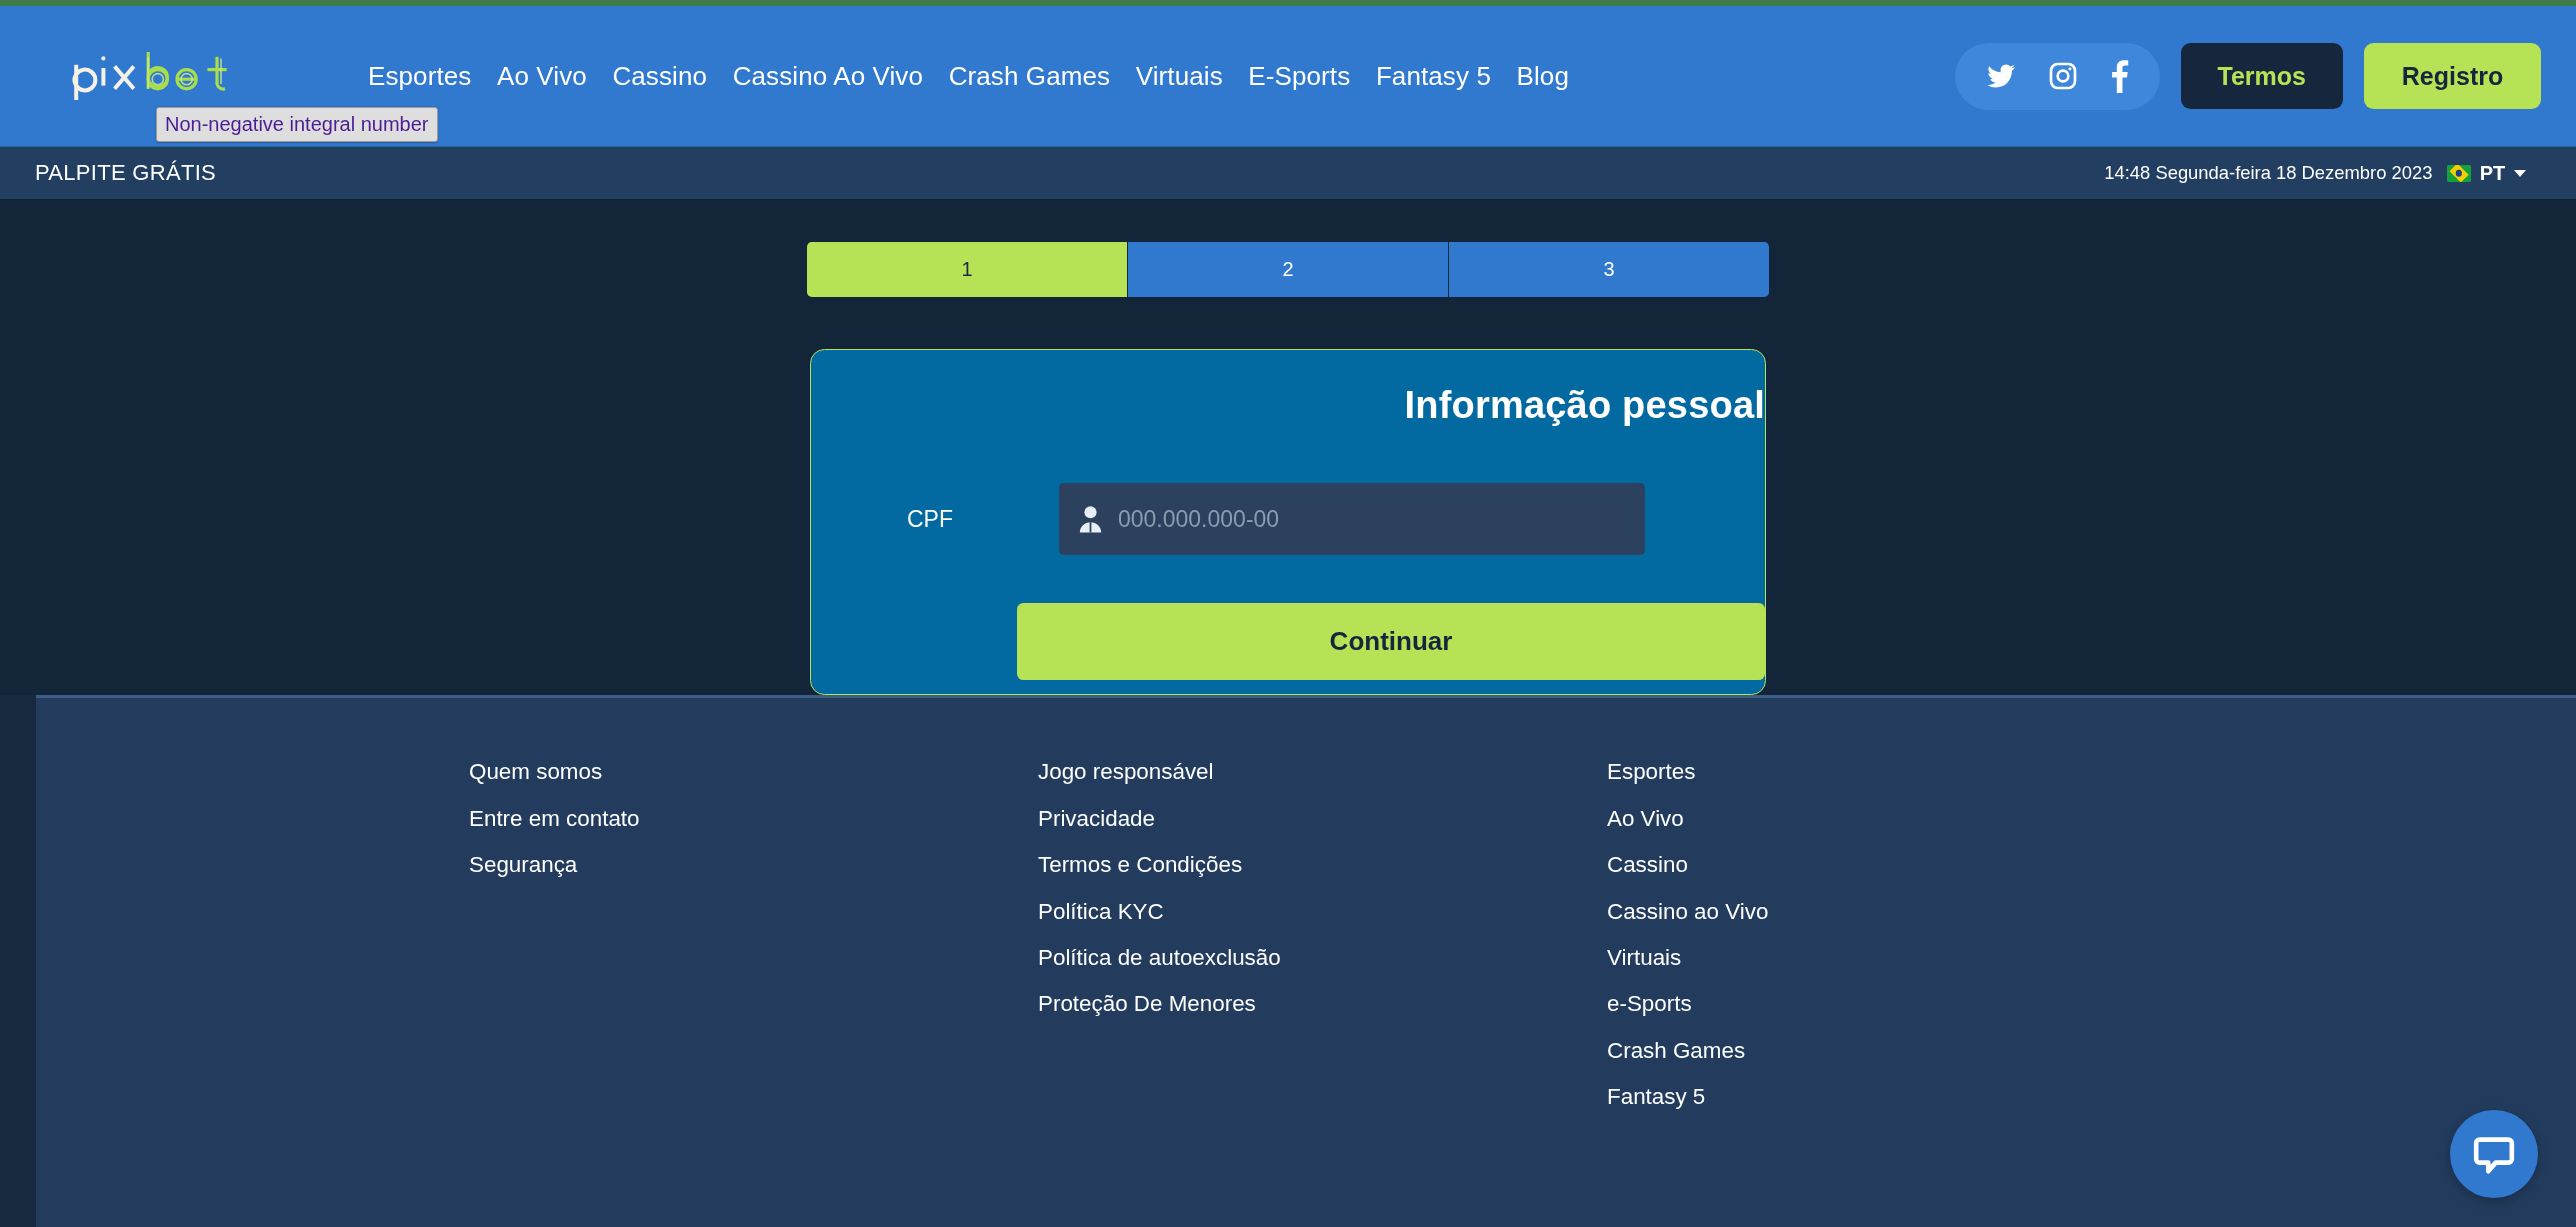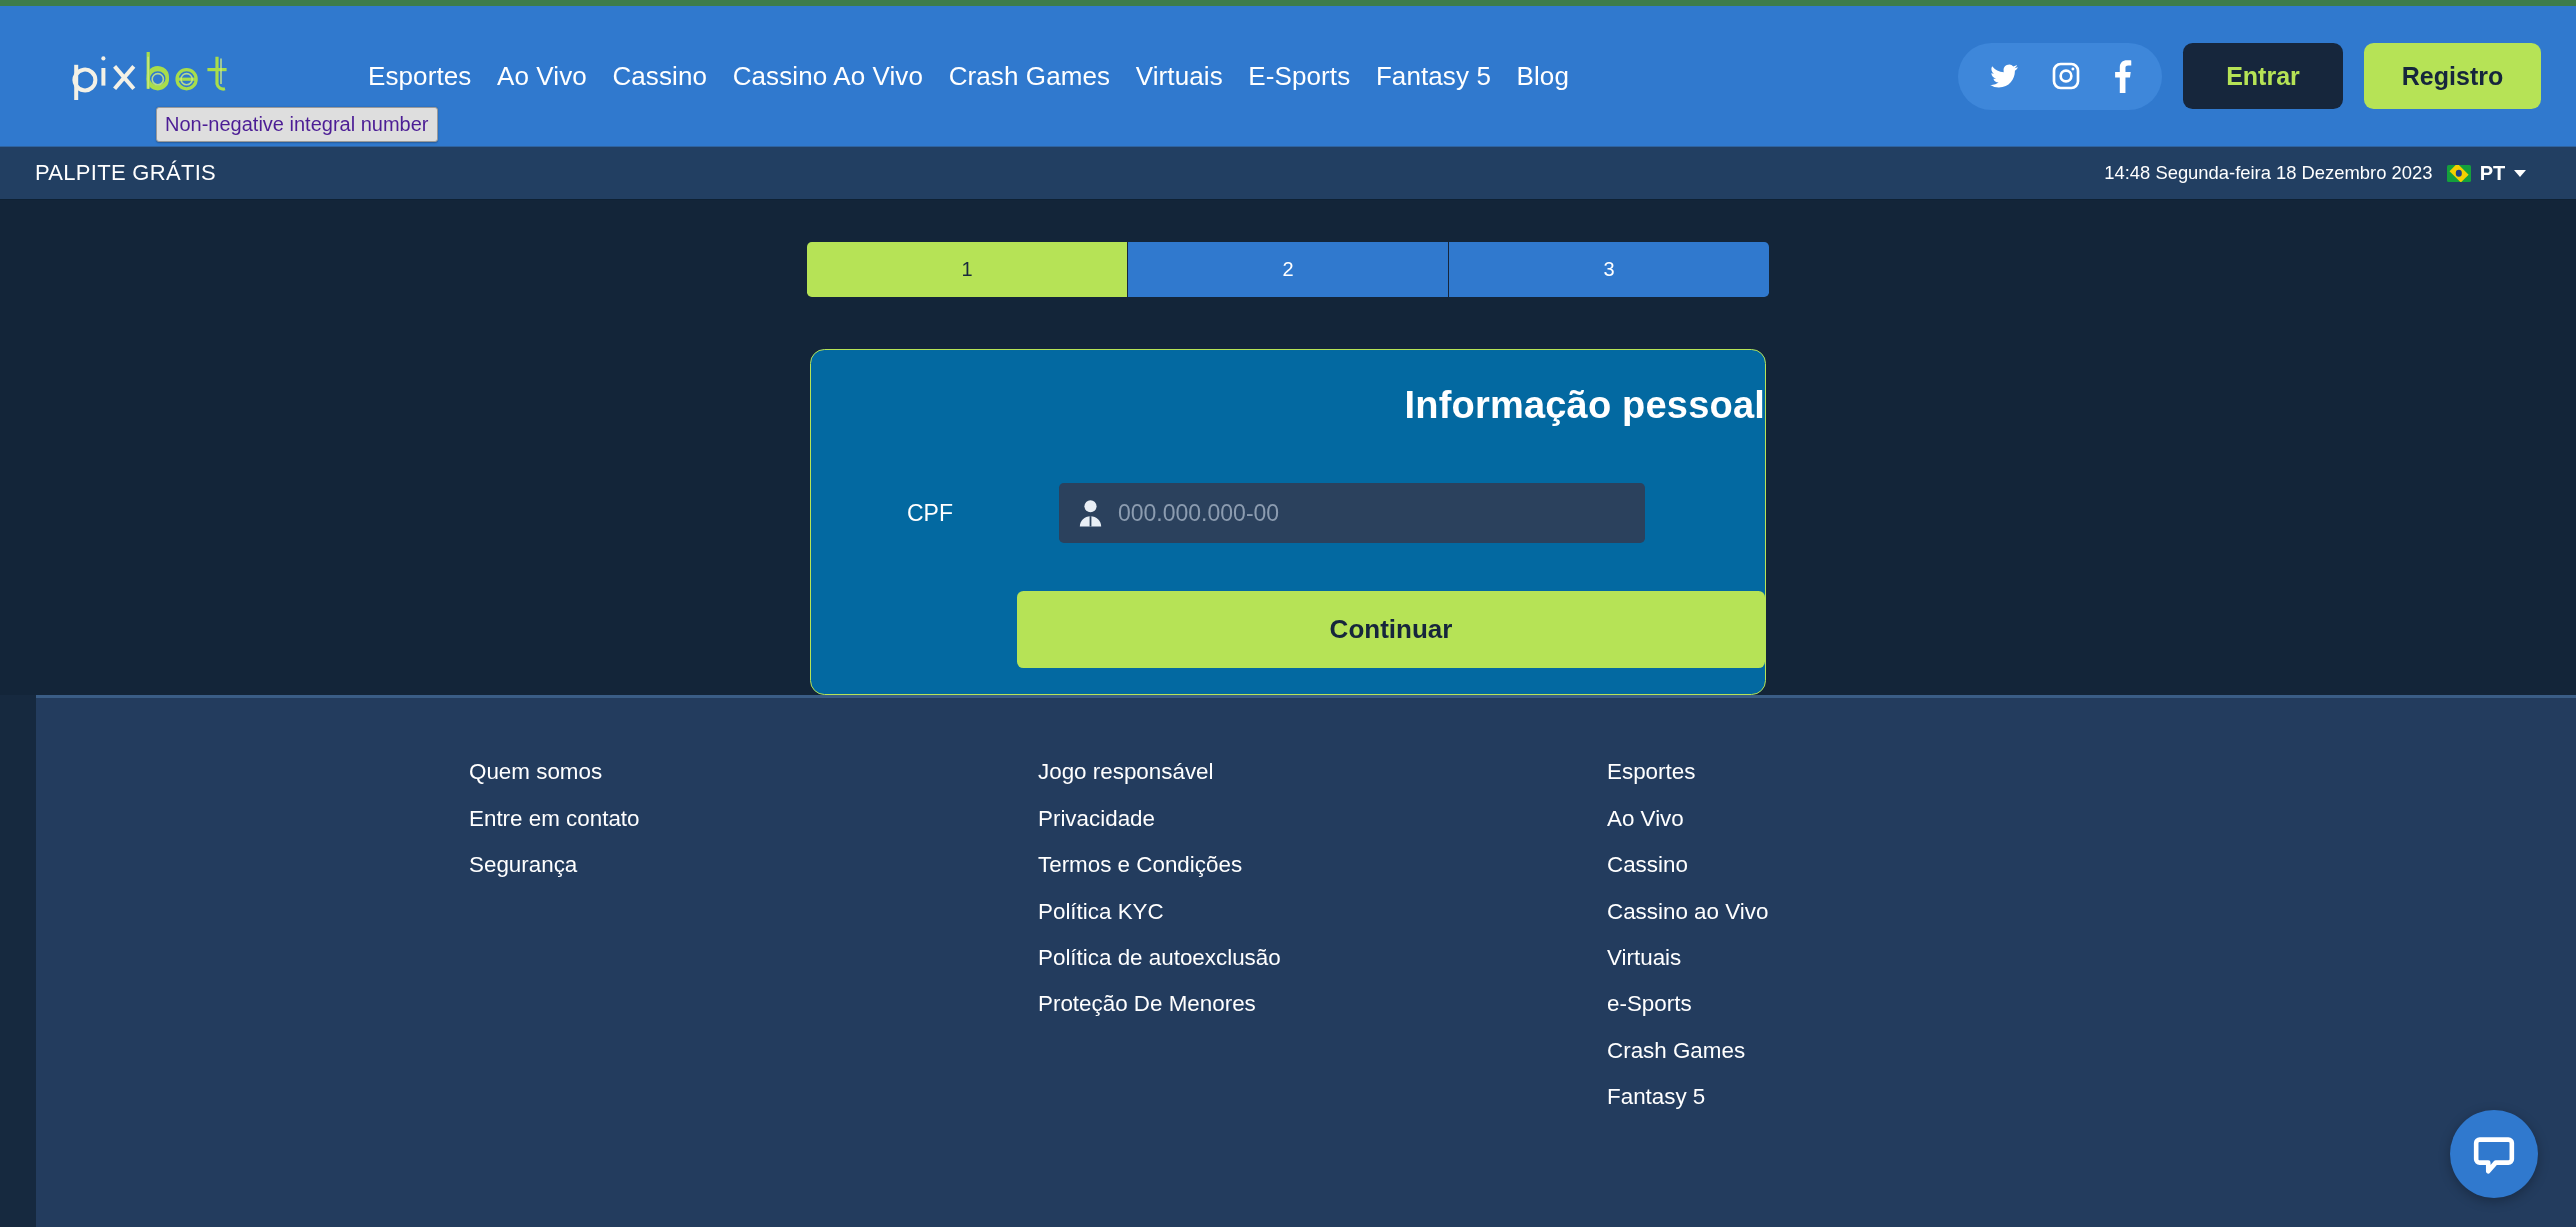--- a/index.html
+++ b/index.html
@@ -220,21 +220,21 @@
     padding-left: 96px;
   }
   .field-label {
     color: #ffffff;
     font-size: 23px;
     width: 152px;
     flex: 0 0 auto;
   }
   .input-wrap {
     width: 586px;
-    height: 60px;
+    height: 72px;
     background: #2b415d;
     border-radius: 4.8px;
     display: flex;
     align-items: center;
     padding: 0 17.6px;
     gap: 14.4px;
   }
   .cpf-input {
     background: transparent;
     border: none;
@@ -360,21 +360,21 @@
         </svg>
         <svg class="social-ic" width="32" height="32" viewBox="0 0 24 24" fill="none" stroke="#ffffff" stroke-width="2">
           <rect x="3" y="3" width="18" height="18" rx="5"></rect>
           <circle cx="12" cy="12" r="4"></circle>
           <circle cx="17.2" cy="6.8" r="1.1" fill="#ffffff" stroke="none"></circle>
         </svg>
         <svg class="social-ic" width="22.4" height="34" viewBox="0 0 12 24" fill="#ffffff">
           <path d="M8.3 24V13.1h3.2l.5-4h-3.7V6.5c0-1.1.3-1.9 2-1.9h2.1V1c-.4 0-1.6-.1-3-.1C6.3.9 4.3 2.7 4.3 6v3.1H1v4h3.3V24h4z"></path>
         </svg>
       </div>
-      <button class="btn btn-entrar">Entrar</button>
+      <button class="btn btn-entrar">Termos</button>
       <button class="btn btn-registro">Registro</button>
     </div>
   </div>
 
   <div class="subbar">
     <span class="subbar-left">PALPITE GRÁTIS</span>
     <div class="subbar-right">
       <span class="datetime">14:48 Segunda-feira 18 Dezembro 2023</span>
       <span class="lang">
         <span class="flag"></span>

